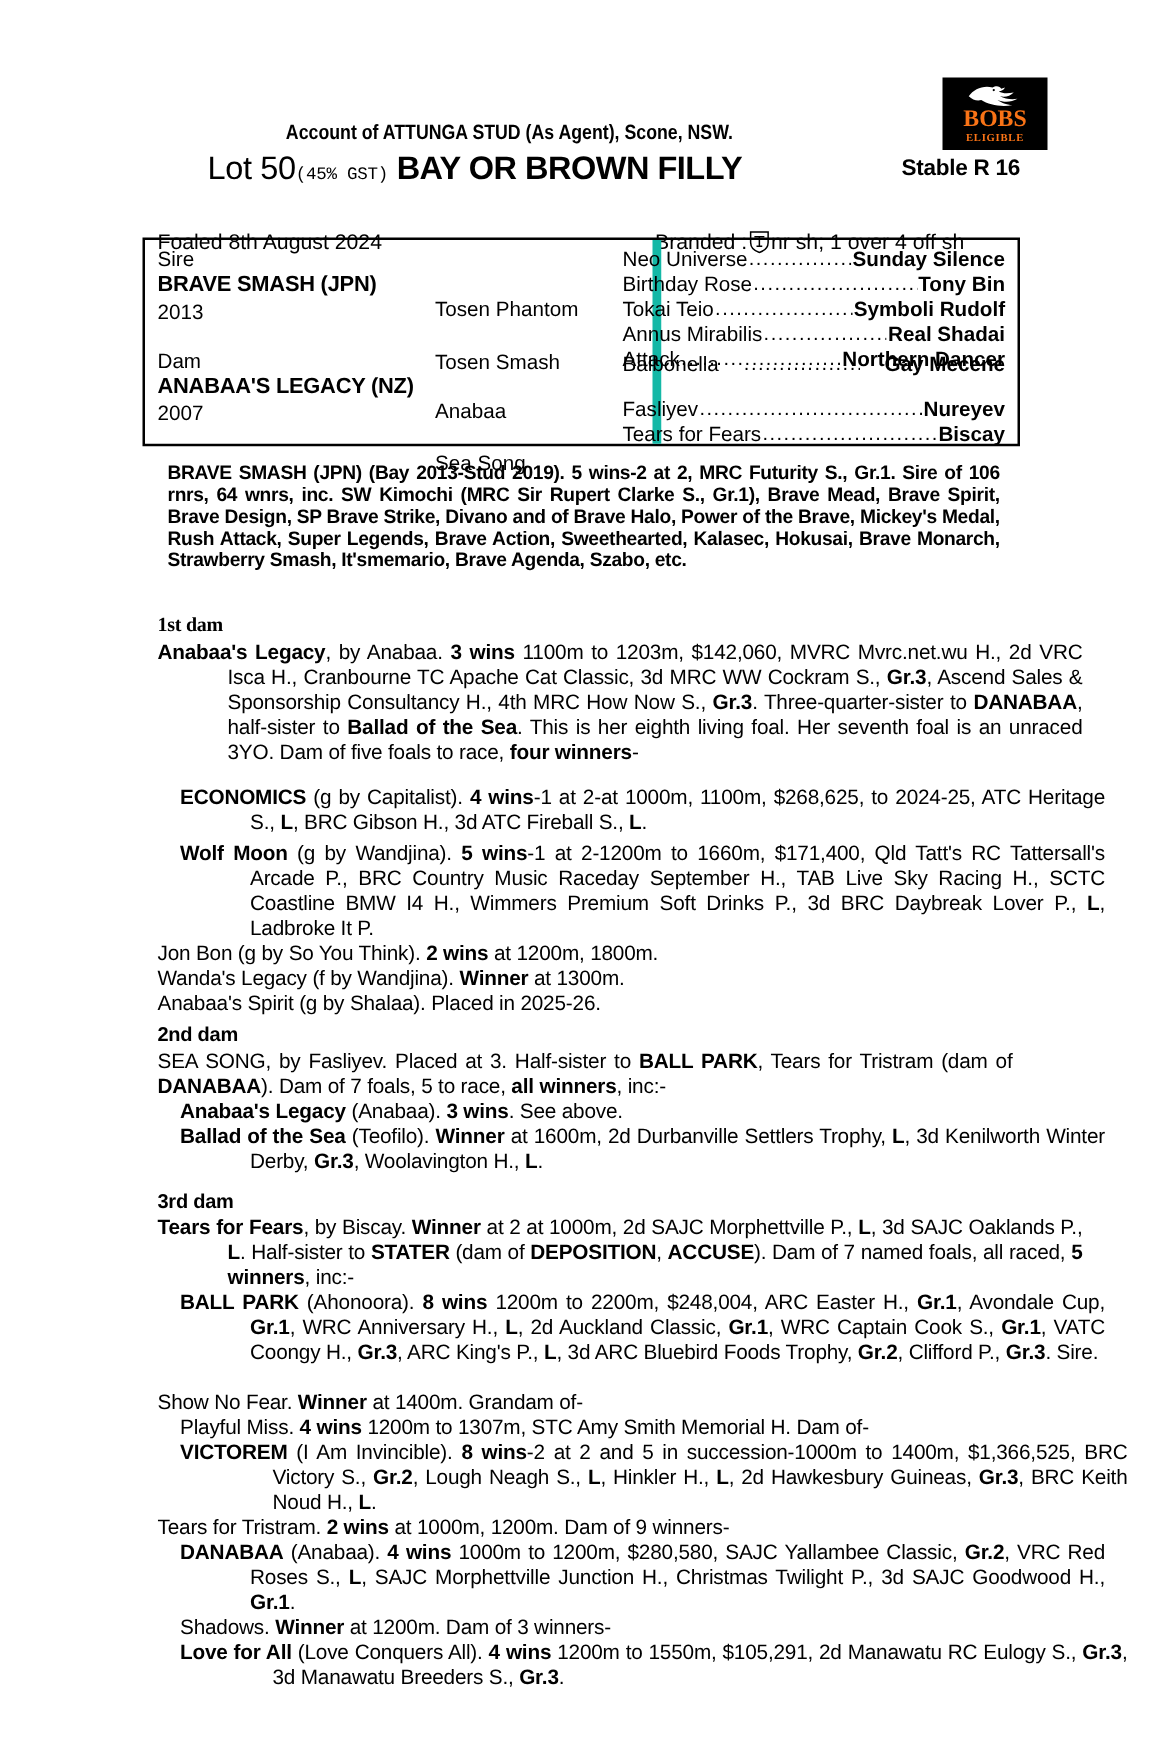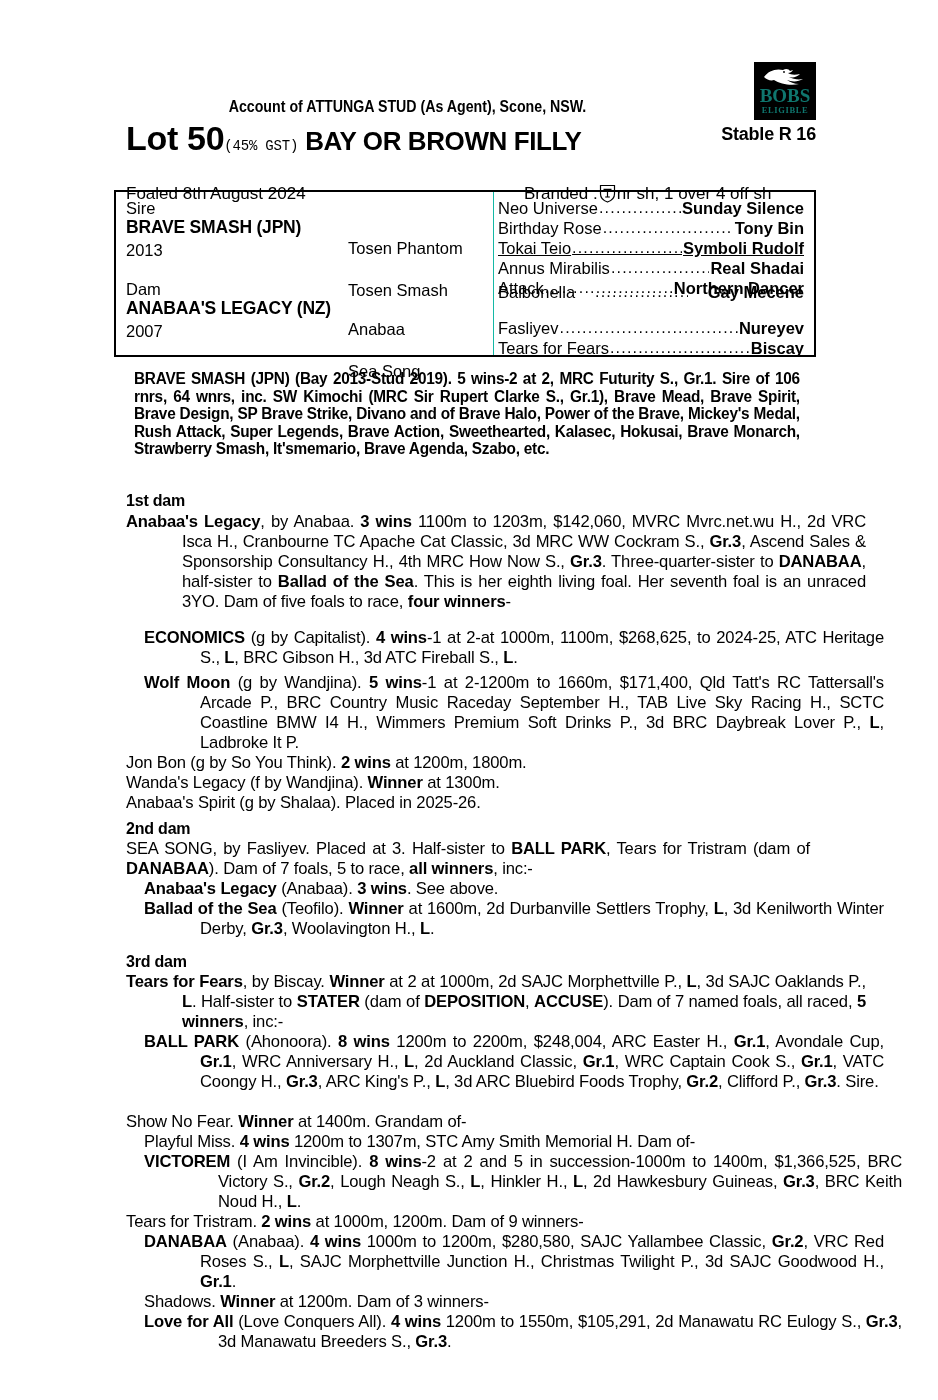--- a/index.html
+++ b/index.html
@@ -20,24 +20,24 @@
     left: 0; top: 0;
     width: 938px;
     height: 1400px;
   }
 
   
   .bobs-logo {
     position: absolute;
     left: 754px;
     top: 62px;
-    width: 62px;
+    width: 84px;
     height: 58px;
     background: #000000;
-    color: #0f766e;
+    color: #f97316;
     text-align: center;
     overflow: hidden;
   }
   .bobs-horse {
     margin: 4px auto 0 auto;
     width: 46px;
     height: 20px;
     display: block;
   }
   .bobs-word {
@@ -71,23 +71,24 @@
 
   .lot-row {
     position: absolute;
     left: 126px;
     top: 119px;
     width: 690px;
     height: 30px;
     white-space: nowrap;
   }
   .lot-num {
-    font-weight: bold;
-    font-size: 34px;
+    font-weight: normal;
+    font-size: 26px;
     letter-spacing: -0.3px;
+    margin-left: 40px;
   }
   .gst {
     font-size: 14px;
     letter-spacing: -0.2px;
     font-family: Liberation Mono, monospace;
   }
   .filly-title {
     font-weight: bold;
     font-size: 26px;
     letter-spacing: -0.4px;
@@ -131,23 +132,23 @@
     left: 114px;
     top: 190px;
     width: 702px;
     height: 167px;
     border: 2px solid #000000;
     box-sizing: border-box;
   }
   .ped-col-left {
     position: absolute;
     left: 0; top: 0;
-    width: 378px;
+    width: 413px;
     height: 100%;
-    border-right: 1px solid #14b8a6;
+    border-right: 7px solid #14b8a6;
     box-sizing: border-box;
     text-align: center;
   }
   .ped-col-right {
     position: absolute;
     left: 369px; top: 0;
     right: 0;
     height: 100%;
   }
   .ped-l-line {
@@ -266,21 +267,21 @@
         <div class="ped-r-line" style="top: 6px;">
           <span class="a">Neo Universe</span>
           <span class="dots">................................................................................</span>
           <span class="b">Sunday Silence</span>
         </div>
         <div class="ped-r-line" style="top: 26px;">
           <span class="a">Birthday Rose</span>
           <span class="dots">................................................................................</span>
           <span class="b">Tony Bin</span>
         </div>
-        <div class="ped-r-line" style="top: 46px; text-decoration: underline;">
+        <div class="ped-r-line" style="top: 46px;">
           <span class="a">Tokai Teio</span>
           <span class="dots">................................................................................</span>
           <span class="b">Symboli Rudolf</span>
         </div>
         <div class="ped-r-line" style="top: 66px;">
           <span class="a">Annus Mirabilis</span>
           <span class="dots">................................................................................</span>
           <span class="b">Real Shadai</span>
         </div>
         <div class="ped-r-line" style="top: 86px;">
@@ -301,21 +302,21 @@
         <div class="ped-r-line" style="top: 146px;">
           <span class="a">Tears for Fears</span>
           <span class="dots">................................................................................</span>
           <span class="b">Biscay</span>
         </div>
       </div>
   </div>
 
   <div class="sire-para">BRAVE SMASH (JPN) (Bay 2013-Stud 2019). 5 wins-2 at 2, MRC Futurity S., Gr.1. Sire of 106 rnrs, 64 wnrs, inc. SW Kimochi (MRC Sir Rupert Clarke S., Gr.1), Brave Mead, Brave Spirit, Brave Design, SP Brave Strike, Divano and of Brave Halo, Power of the Brave, Mickey's Medal, Rush Attack, Super Legends, Brave Action, Sweethearted, Kalasec, Hokusai, Brave Monarch, Strawberry Smash, It'smemario, Brave Agenda, Szabo, etc.</div>
 
-  <div class="sec-head" style="top:492px;">1st dam</div>
+  <div class="sec-head" style="top:492px;font-family:Liberation Serif, serif;">1st dam</div>
   <div class="blk h1" style="top:512px;" id="d1main"><b>Anabaa's Legacy</b>, by Anabaa. <b>3 wins</b> 1100m to 1203m, $142,060, MVRC Mvrc.net.wu H., 2d VRC Isca H., Cranbourne TC Apache Cat Classic, 3d MRC WW Cockram S., <b>Gr.3</b>, Ascend Sales &amp; Sponsorship Consultancy H., 4th MRC How Now S., <b>Gr.3</b>. Three-quarter-sister to <b>DANABAA</b>, half-sister to <b>Ballad of the Sea</b>. This is her eighth living foal. Her seventh foal is an unraced 3YO. Dam of five foals to race, <b>four winners</b>-</div>
   <div id="d1prog">
       <div class="blk h2" style="top: 628px;"><b>ECONOMICS</b> (g by Capitalist). <b>4 wins</b>-1 at 2-at 1000m, 1100m, $268,625, to 2024-25, ATC Heritage S., <b>L</b>, BRC Gibson H., 3d ATC Fireball S., <b>L</b>.</div>
       <div class="blk h2" style="top: 673px;"><b>Wolf Moon</b> (g by Wandjina). <b>5 wins</b>-1 at 2-1200m to 1660m, $171,400, Qld Tatt's RC Tattersall's Arcade P., BRC Country Music Raceday September H., TAB Live Sky Racing H., SCTC Coastline BMW I4 H., Wimmers Premium Soft Drinks P., 3d BRC Daybreak Lover P., <b>L</b>, Ladbroke It P.</div>
       <div class="blk l0" style="top: 753px;">Jon Bon (g by So You Think). <b>2 wins</b> at 1200m, 1800m.</div>
       <div class="blk l0" style="top: 773px;">Wanda's Legacy (f by Wandjina). <b>Winner</b> at 1300m.</div>
       <div class="blk l0" style="top: 793px;">Anabaa's Spirit (g by Shalaa). Placed in 2025-26.</div>
     </div>
 
   <div class="sec-head" style="top:820px;">2nd dam</div>

